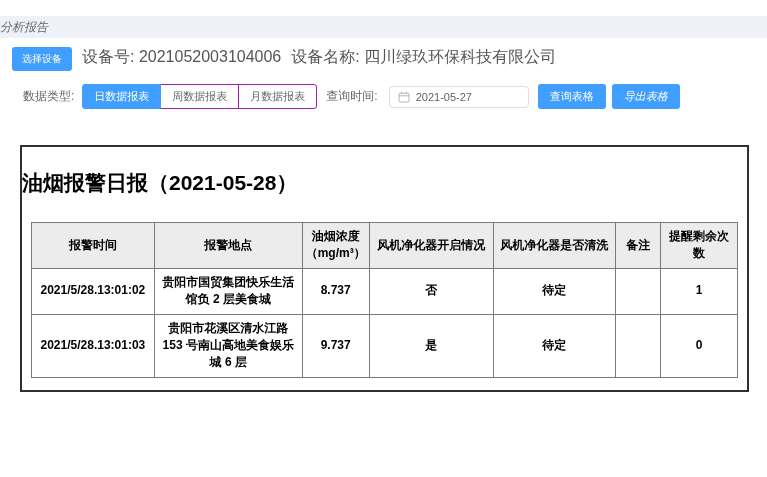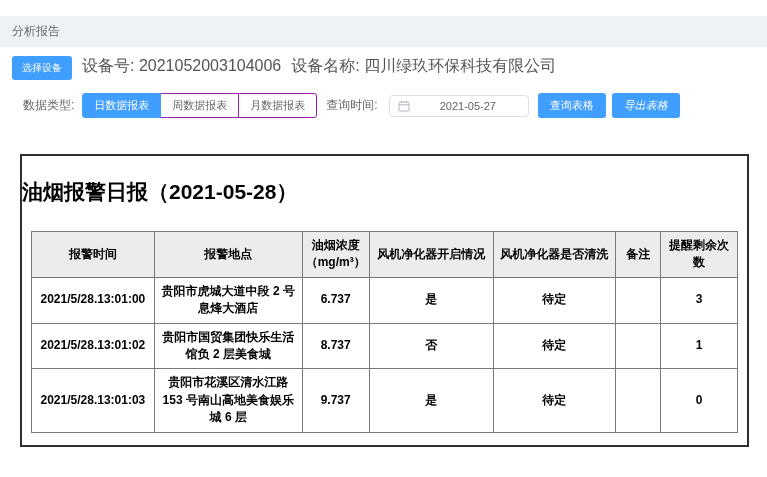--- a/index.html
+++ b/index.html
@@ -1,43 +1,43 @@
 <!DOCTYPE html>
 <html><head>
 <meta charset="utf-8">
 <style>
   * { margin:0; padding:0; box-sizing:border-box; }
   html,body { width:767px; height:477px; background:#fff; overflow:hidden;
               font-family:"Liberation Sans","DejaVu Sans",sans-serif; }
 
   
-  .topbar { margin-top:16px; height:31px; background:#eef1f5;
-            display:flex; align-items:center; padding-left:12px;
-            font-size:12px; color:#676a6c; }
+  .topbar { margin-top:16px; height:22px; background:#eef1f5;
+            display:flex; align-items:center; padding-left:0;
+            font-size:12px; color:#676a6c;font-style:italic; }
 
   
   .device-row { display:flex; padding:9px 0 9px 12px; }
   .btn-blue { background:#409eff; color:#fff; border:none; border-radius:3px;
               cursor:pointer; font-family:inherit; }
   .select-device { font-size:10px; padding:5px 10px; }
   .device-text { font-size:16px; color:#555; margin-left:10px; }
 
   
   .filter-row { display:flex; align-items:center; padding-left:23px; margin-top:4px; }
   .filter-label { font-size:12px; color:#666; }
   .tab-group { display:flex; margin-left:8px; }
   .tab { font-size:11px; color:#666; background:#fff; border:1px solid #a21caf;
          padding:4px 11px; margin-left:-1px; cursor:pointer; white-space:nowrap; }
   .tab:first-child { margin-left:0; border-radius:3px 0 0 3px; }
   .tab:last-child { border-radius:0 3px 3px 0; }
   .tab.active { background:#409eff; border-color:#409eff; color:#fff; position:relative; }
   .query-label { margin-left:9px; }
   .date-input { display:flex; align-items:center; margin-left:11px; width:140px; height:22px;
                 border:1px solid #dcdfe6; border-radius:4px; background:#fff;
-                padding:0 8px; cursor:pointer;gap:24px; }
+                padding:0 8px; cursor:pointer; }
   .date-input svg { flex:0 0 auto; }
   .date-value { font-size:11px; color:#606266; margin-left:6px; }
   .action-btn { font-size:11px; padding:5px 12px; margin-left:9px; white-space:nowrap; }
   .action-btn + .action-btn { margin-left:6px;font-style:italic; }
 
   
   .report { width:729px; margin:36px 0 0 20px; border:2px solid #2f2f2f;
             background:#fff; padding:20px 0 12px; }
   .report-title { text-align:left; font-size:21px; font-weight:bold; color:#000;
                   margin-top:2px; }
@@ -103,29 +103,20 @@
           <span class="unit-line">（mg/m³）</span>
         </th>
         <th>风机净化器开启情况</th>
         <th>风机净化器是否清洗</th>
         <th>备注</th>
         <th>提醒剩余次数</th>
       </tr>
     </thead>
     <tbody>
       <tr>
-        <td>2021/5/28.13:01:00</td>
-        <td>贵阳市虎城大道中段 2 号息烽大酒店</td>
-        <td>6.737</td>
-        <td>是</td>
-        <td>待定</td>
-        <td></td>
-        <td>3</td>
-      </tr>
-      <tr>
         <td>2021/5/28.13:01:02</td>
         <td>贵阳市国贸集团快乐生活馆负 2 层美食城</td>
         <td>8.737</td>
         <td>否</td>
         <td>待定</td>
         <td></td>
         <td>1</td>
       </tr>
       <tr>
         <td>2021/5/28.13:01:03</td>

